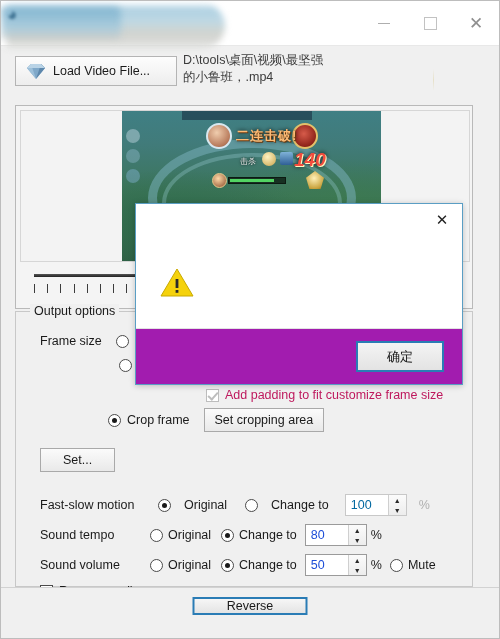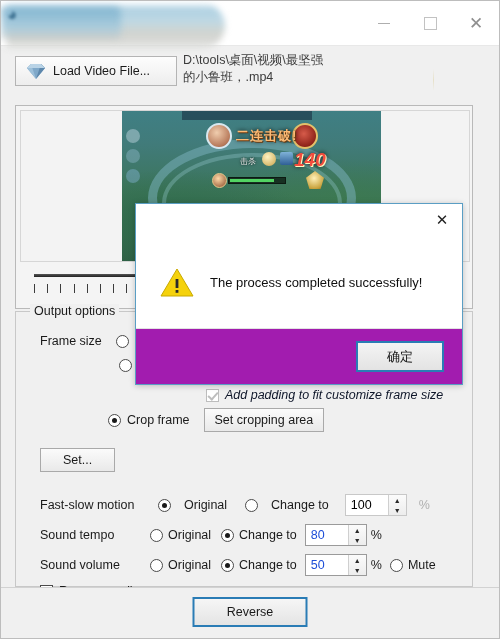--- a/index.html
+++ b/index.html
@@ -326,37 +326,37 @@
   .spin-btns {
     width: 18px; border-left: 1px solid #cfcfcf;
     display: flex; flex-direction: column;
     background: linear-gradient(180deg,#fbfbfb,#ededed);
   }
   .spin-up, .spin-dn {
     flex: 1; display: flex; align-items: center; justify-content: center;
     font-size: 7px; color: #2a2a2a; line-height: 1;
   }
   .spin.dis { border-color: #c8c8c8; }
-  .spin.dis .spin-val { color: #000000; }
+  .spin.dis .spin-val { color: #0369a1; }
   .pct { font-size: 12.5px; color: #1a1a1a; margin-left: 4px; }
   .pct.dis { color: #b0b0b0; }
 
-  .dim { color: #0f172a; font-style: italic; }
+  .dim { color: #be185d; }
 
   
   .footer {
     position: absolute; left: 0; bottom: 0;
     width: 100%; height: 51px;
     background: #f0f0f0;
     border-top: 1px solid #d2d2d2;
   }
   .reverse-btn {
     position: absolute; left: 50%; top: 9px;
     transform: translateX(-50%);
-    width: 115px; height: 30px;
+    width: 115px; height: 18px;
     background: linear-gradient(180deg,#f6f6f6,#e4e4e4);
     border: 2px solid #2a7cb5;
     display: flex; align-items: center; justify-content: center;
     font-size: 12.5px; color: #1a1a1a;
   }
 
   
   .modal {
     position: absolute; left: 134px; top: 202px;
     width: 328px; height: 182px;
@@ -586,20 +586,19 @@
   <div class="modal">
     <div class="modal-close">✕</div>
     <div class="modal-body">
       <span class="warn-tri">
         <svg viewBox="0 0 34 30" width="34" height="30">
           <polygon points="17,2 33,29 1,29" fill="#f5d20c" stroke="#c8a900" stroke-width="1"></polygon>
           <rect x="15.6" y="12" width="2.8" height="9" fill="#2b2b2b"></rect>
           <rect x="15.6" y="23" width="2.8" height="2.8" fill="#2b2b2b"></rect>
         </svg>
       </span>
-      <span class="modal-msg">The process completed successfully!</span>
     </div>
     <div class="modal-foot">
       <div class="ok-btn">确定</div>
     </div>
   </div>
 
 </div>
 
 </body></html>

